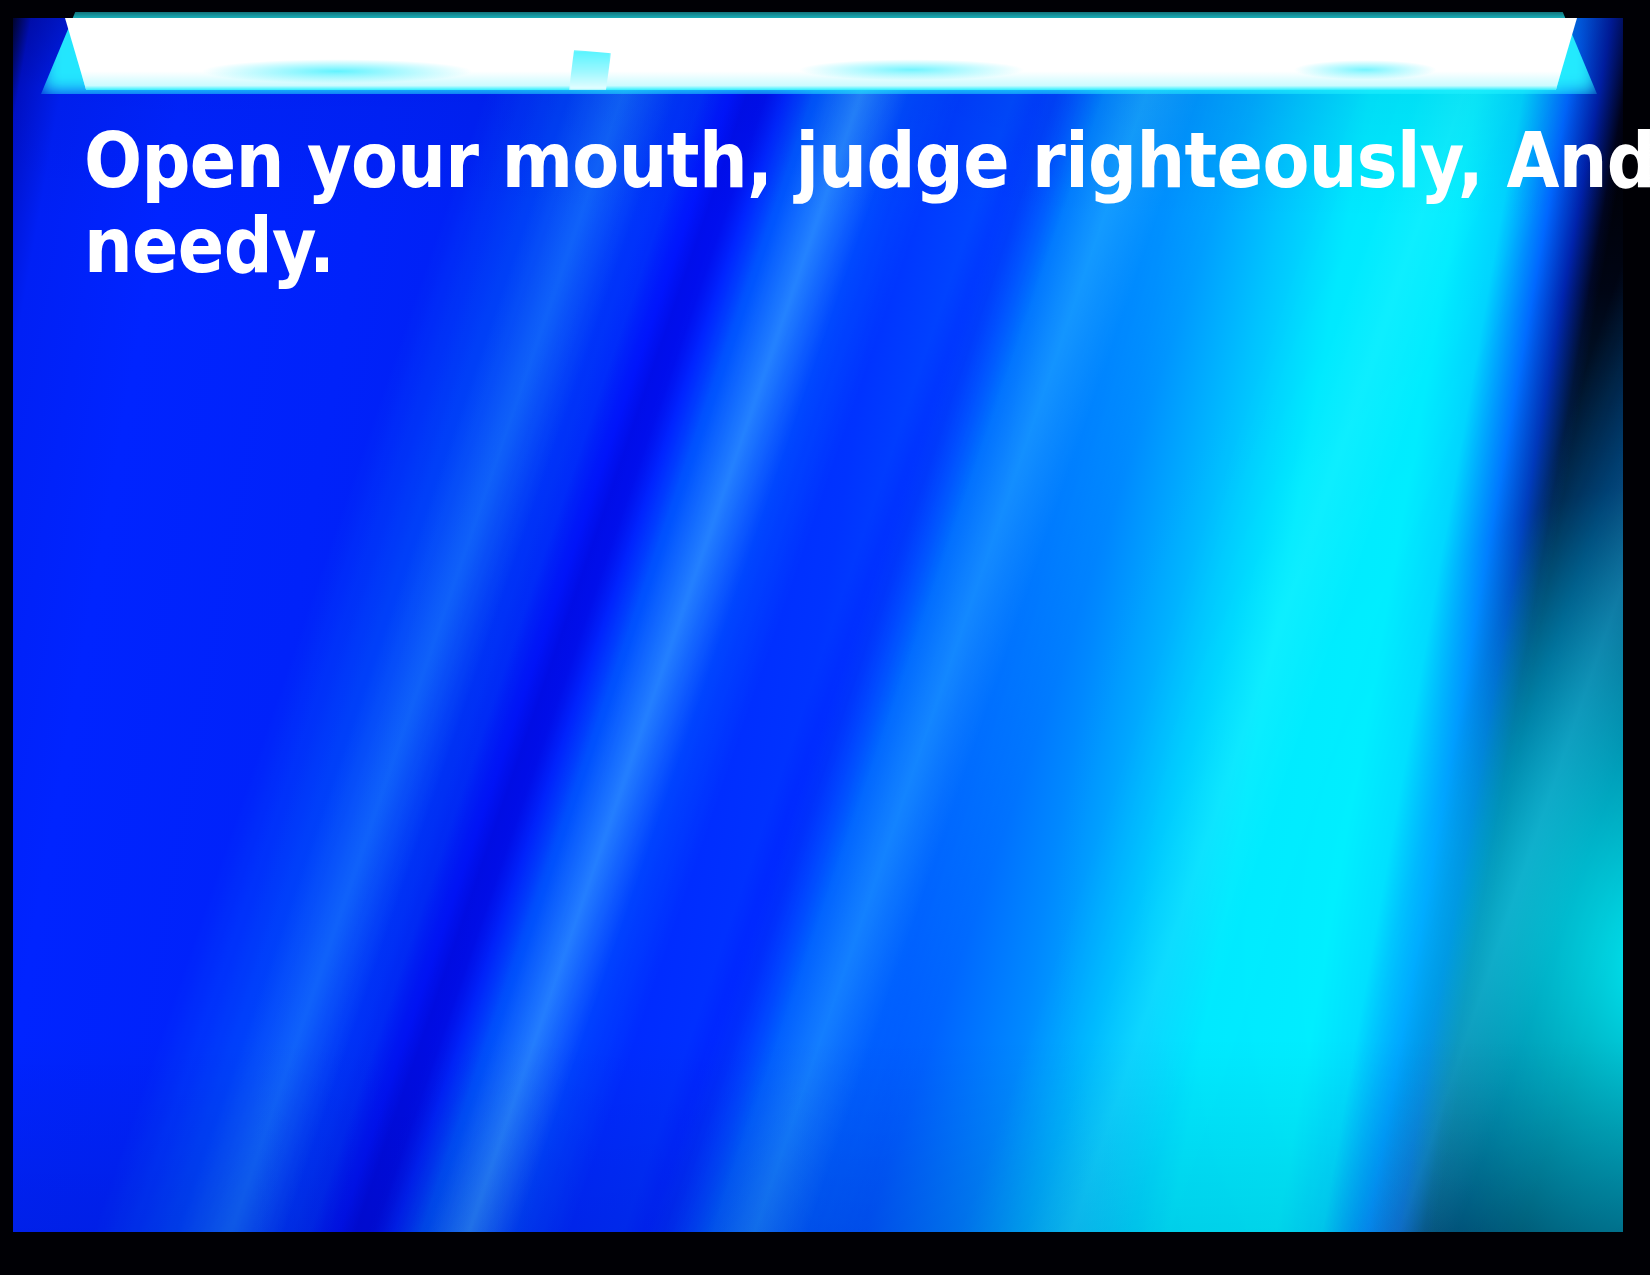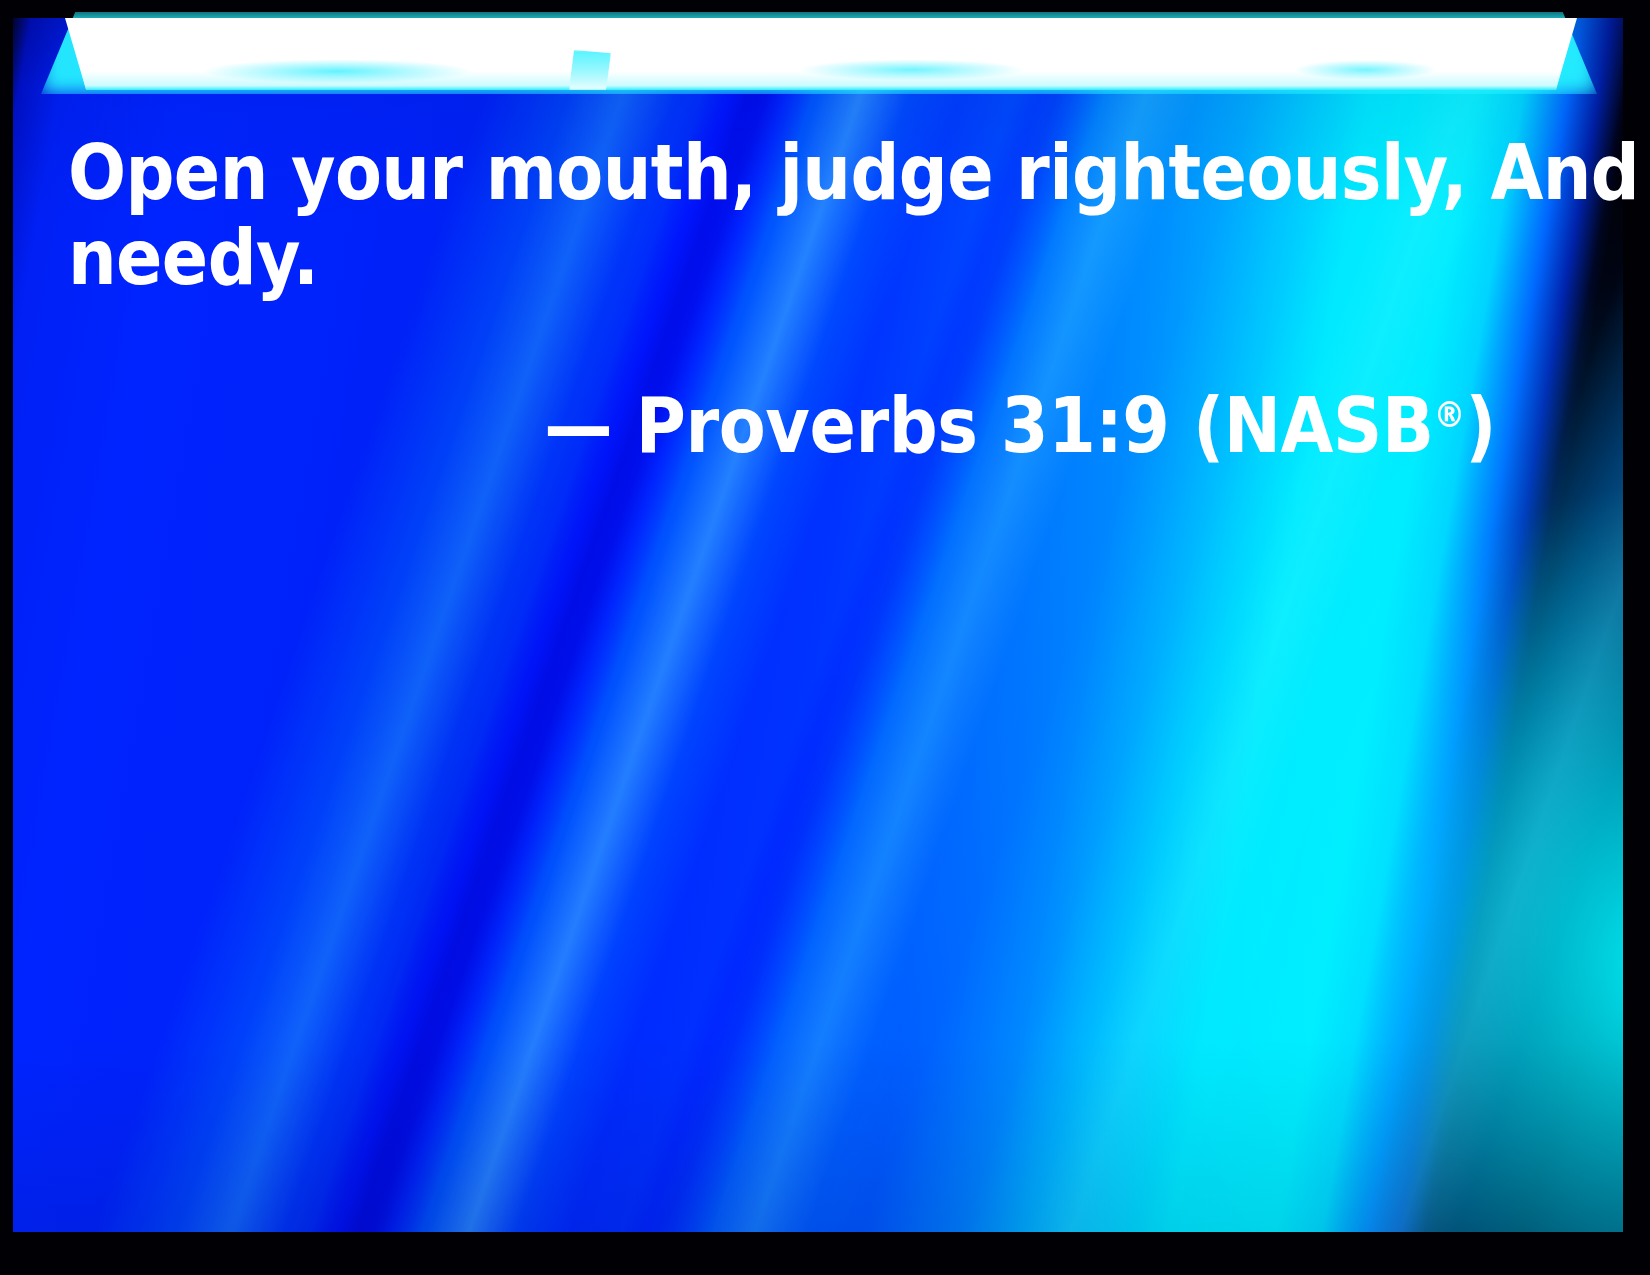--- a/index.html
+++ b/index.html
@@ -207,24 +207,23 @@
     width: 42px;
     height: 40px;
     background: linear-gradient(180deg, #55F4FF 0%, #9FF8FF 55%, #E8FEFF 100%);
     clip-path: polygon(12% 0%, 100% 8%, 88% 100%, 0% 100%);
     filter: blur(1.2px);
   }
 
   
   .verse-block {
     position: absolute;
-    left: 68px;
+    left: 84px;
     top: 118px;
     width: 1400px;
-    margin-top: 12px;
   }
   .verse-line {
     color: #FFFFFF;
     font-family: "DejaVu Sans Condensed", "DejaVu Sans", sans-serif;
     font-weight: bold;
     font-size: 76px;
     line-height: 85px;
     letter-spacing: -0.6px;
     white-space: nowrap;
   }
@@ -271,15 +270,14 @@
     <div class="top-bar-white"></div>
     <div class="top-bar-haze"></div>
     <div class="top-bar-notch"></div>
   </div>
 
   <div class="verse-block">
     <div class="verse-line">Open your mouth, judge righteously, And</div>
     <div class="verse-line">needy.</div>
   </div>
 
-  <div class="attribution"><span>—</span><span>&nbsp;</span><span>Proverbs</span><span>&nbsp;</span><span>31:9</span><span>&nbsp;</span><span>(</span><span>NASB</span><span class="reg">®</span><span>)</span></div>
 
 </div>
 
 </body></html>

